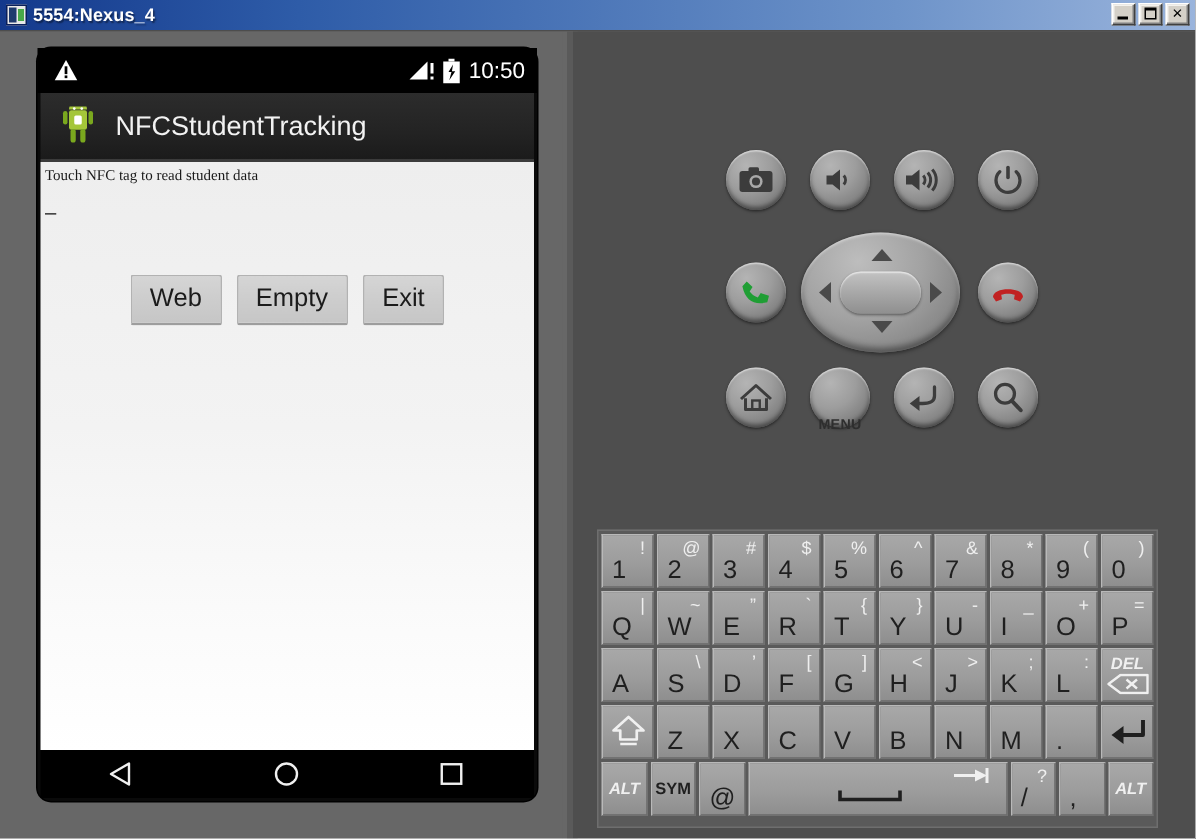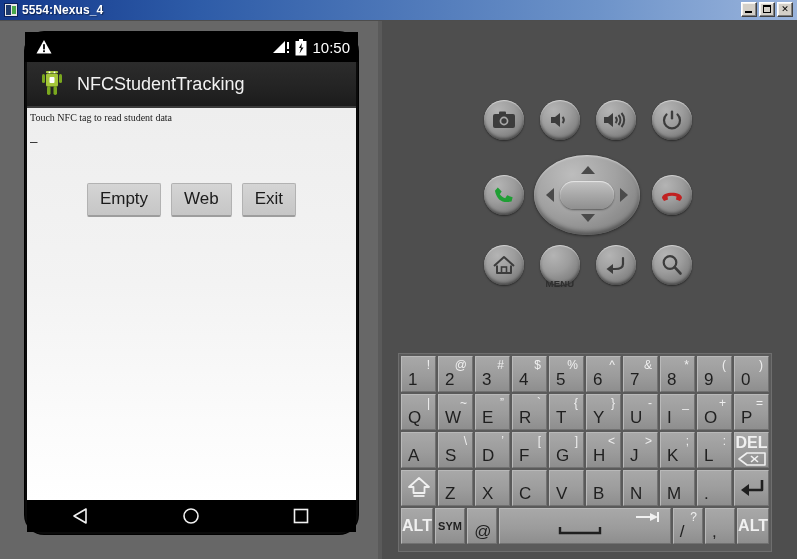--- a/index.html
+++ b/index.html
@@ -82,21 +82,21 @@
     background: #5a5a5a;
   }
   .right-panel {
     position: absolute; left: 382px; top: 21px; width: 415px; height: 538px;
     background: #4e4e4e;
   }
 
   
   .phone {
     position: absolute; left: 25px; top: 32px; width: 333px; height: 502px;
-    background: #0a0a0a; border-radius: 19px;
+    background: #0a0a0a; border-radius: 9px;
     box-shadow: 0 0 0 1px #000;
   }
   .statusbar {
     position: absolute; left: 0; top: 0; width: 333px; height: 30px;
     background: #000000;
     display: flex; align-items: center;
   }
   .sb-warn {
     margin-left: 10px; width: 18px; height: 18px; position: relative;
   }
@@ -244,22 +244,23 @@
     padding-left: 6px; padding-bottom: 3px; line-height: 1;
   }
   .key-alt {
     position: absolute; right: 5px; top: 2px;
     font-size: 12px; color: #efefef;
     font-family: "Liberation Sans", sans-serif;
     line-height: 1;
   }
   .key.center { align-items: center; justify-content: center; }
   .key-bold {
-    font-size: 16px; font-weight: bold; color: #f0f0f0;
-    font-family: "Liberation Sans", sans-serif;
+    font-size: 11px; font-weight: bold; color: #f0f0f0;
+    font-family: "Liberation Sans", sans-serif;
+    font-style: italic;
   }
   .key-dark {
     font-size: 11px; font-weight: bold; color: #1f1f1f;
     font-family: "Liberation Sans", sans-serif;
   }
   .key-space { flex: 6 1 0; }
 </style>
 </head>
 <body>
 
@@ -324,22 +325,22 @@
           <rect x="14.5" y="15" width="3.5" height="9" rx="1.7" fill="#7aa81e"></rect>
         </svg>
       </div>
       <div class="ab-title">NFCStudentTracking</div>
     </div>
 
     <div class="content">
       <div class="msg-text">Touch NFC tag to read student data</div>
       <div class="msg-dash">–</div>
       <div class="btn-row">
+        <div class="abtn">Web</div>
         <div class="abtn">Empty</div>
-        <div class="abtn">Web</div>
         <div class="abtn">Exit</div>
       </div>
     </div>
 
     <div class="navbar">
       <div class="nav-item">
         <svg width="40" height="24" viewBox="0 0 40 24">
           <polygon points="24,5 24,19 12,12" fill="none" stroke="#f0f0f0" stroke-width="1.6" stroke-linejoin="round"></polygon>
         </svg>
       </div>

